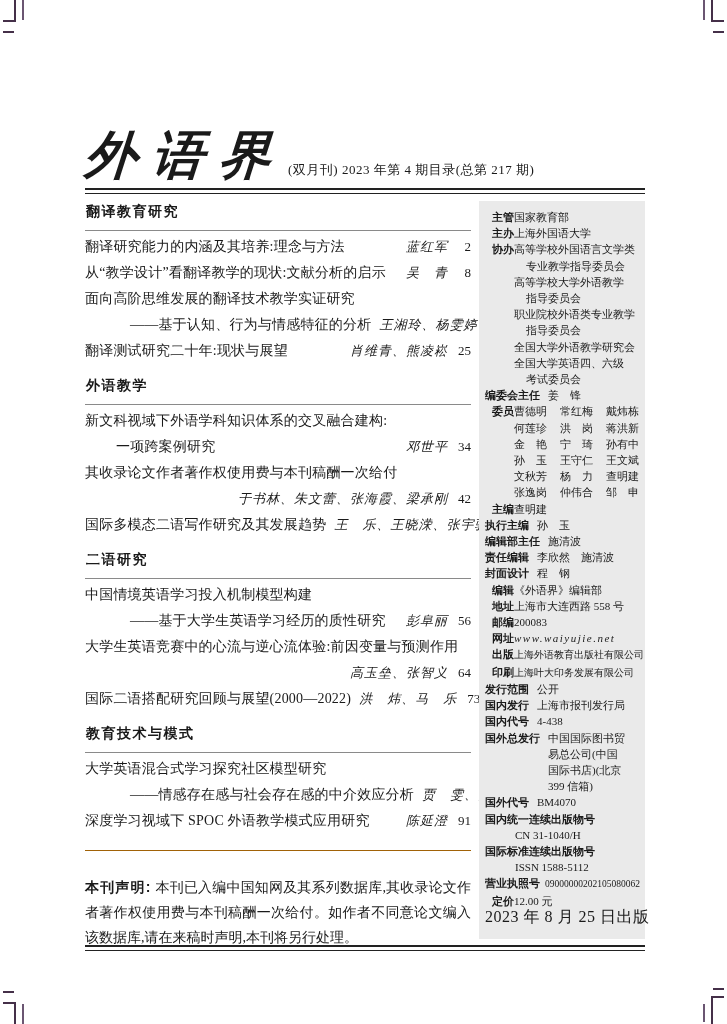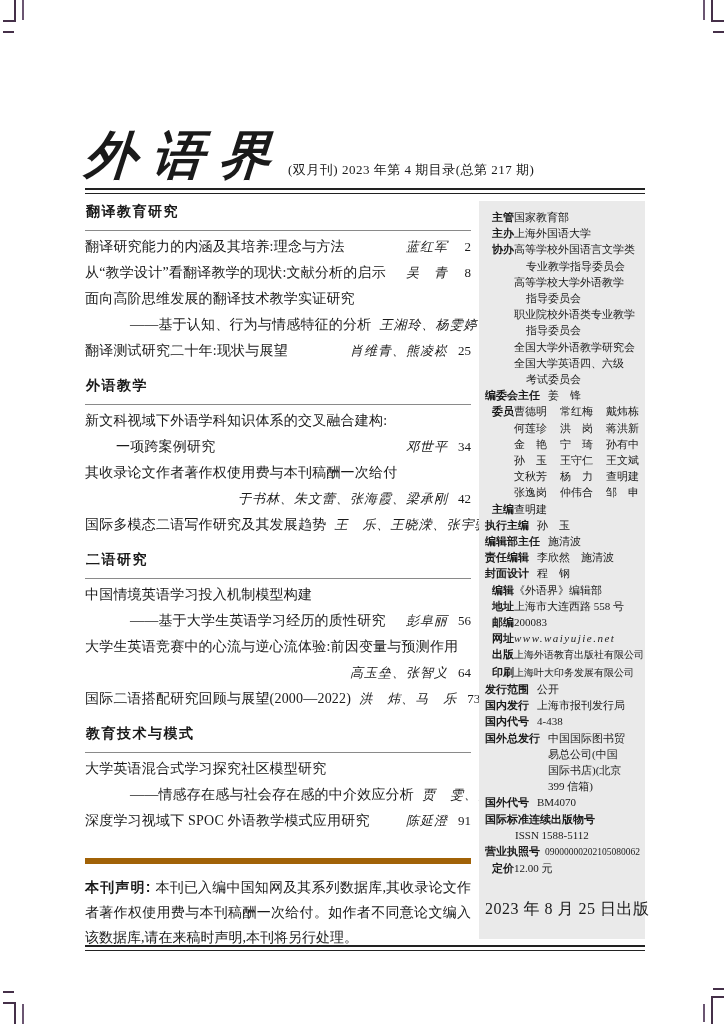--- a/index.html
+++ b/index.html
@@ -28,21 +28,21 @@
          letter-spacing:1.5px;margin:0;padding:0 0 9px 1px;border-bottom:1px solid #8a8a8a;}
   .rows{padding-top:3px;}
   .row{display:flex;justify-content:space-between;align-items:center;line-height:26px;white-space:nowrap;}
   .row.end{justify-content:flex-end;}
   .t{font-size:14px;letter-spacing:.2px;}
   .ind1 .t{padding-left:45px;}
   .ind2 .t{padding-left:31px;}
   .ap{display:flex;align-items:baseline;flex:none;margin-left:8px;}
   .auth{font-style:italic;font-size:13px;letter-spacing:1px;}
   .pg{font-size:13px;margin-left:7px;min-width:16px;text-align:right;display:inline-block;}
-  .statement{margin-top:24px;border-top:6px solid #a16207;padding-top:11px;
+  .statement{margin-top:16px;border-top:1px solid #a16207;padding-top:24px;
              font-size:14px;line-height:25px;text-align:justify;}
   .statement b{font-family:"Liberation Sans","DejaVu Sans",sans-serif;letter-spacing:1px;margin-right:4px;}
   
   .mh-line{white-space:nowrap;}
   .lab{font-family:"Liberation Sans","DejaVu Sans",sans-serif;font-weight:700;margin-right:8px;}
   .lab.w2{display:inline-block;min-width:29px;margin-right:0;text-align:right;}
   .mh-flex{display:flex;}
   .mh-flex .lab.w2{flex:none;}
   .val-col{flex:1;}
   .val-col .sub{padding-left:12px;}
@@ -285,20 +285,24 @@
           <div class="val-col">
             <div>中国国际图书贸</div>
             <div>易总公司(中国</div>
             <div>国际书店)(北京</div>
             <div>399 信箱)</div>
           </div>
         </div>
 
         <div class="mh-line"><span class="lab">国外代号</span><span>BM4070</span></div>
 
+        <div>
+          <div class="mh-line"><span class="lab">国内统一连续出版物号</span></div>
+          <div class="val-indent">CN 31-1040/H</div>
+        </div>
 
         <div>
           <div class="mh-line"><span class="lab">国际标准连续出版物号</span></div>
           <div class="val-indent">ISSN 1588-5112</div>
         </div>
 
         <div class="mh-line"><span class="lab" style="letter-spacing:0;margin-right:5px;">营业执照号</span><span class="small-val">09000000202105080062</span></div>
         <div class="mh-line"><span class="lab w2">定价</span><span>12.00 元</span></div>
 
         <div class="pub-date">2023 年 8 月 25 日出版</div>

